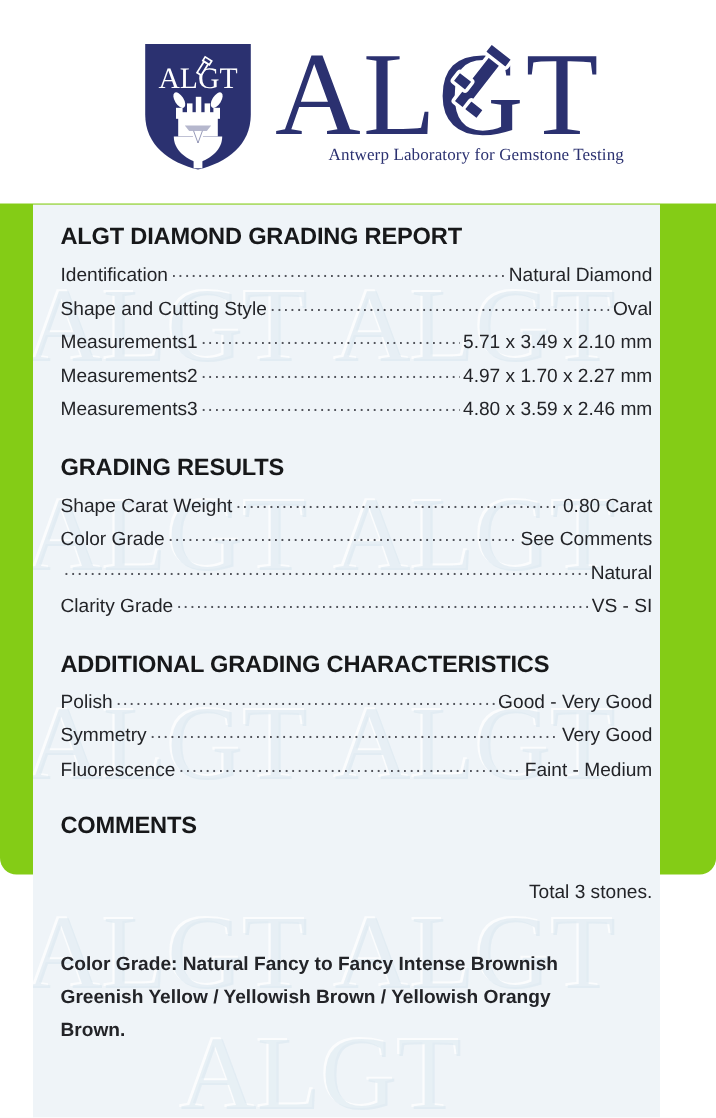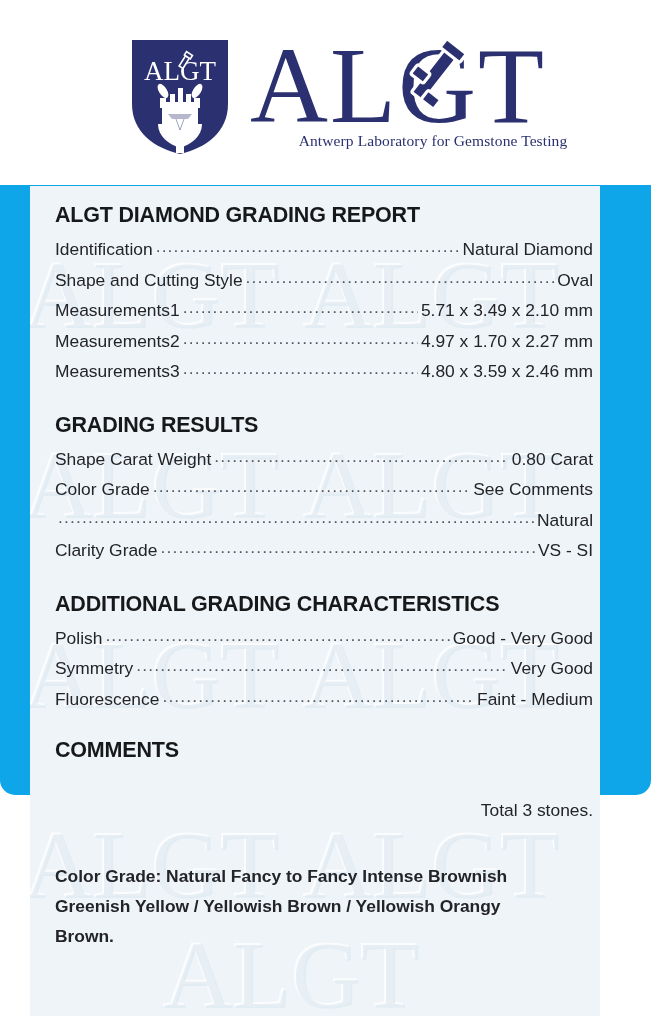--- a/index.html
+++ b/index.html
@@ -9,21 +9,21 @@
     height: 1016px;
     background: #ffffff;
     font-family: "Liberation Sans", sans-serif;
     overflow: hidden;
   }
 
   #page {
     position: relative;
     width: 651px;
     height: 795px;
-    background: #0ea5e9;
+    background: #84cc16;
     border-radius: 15px;
   }
 
   
   #header {
     position: absolute;
     left: 0; top: 0;
     width: 651px; height: 185px;
     background: #ffffff;
   }

